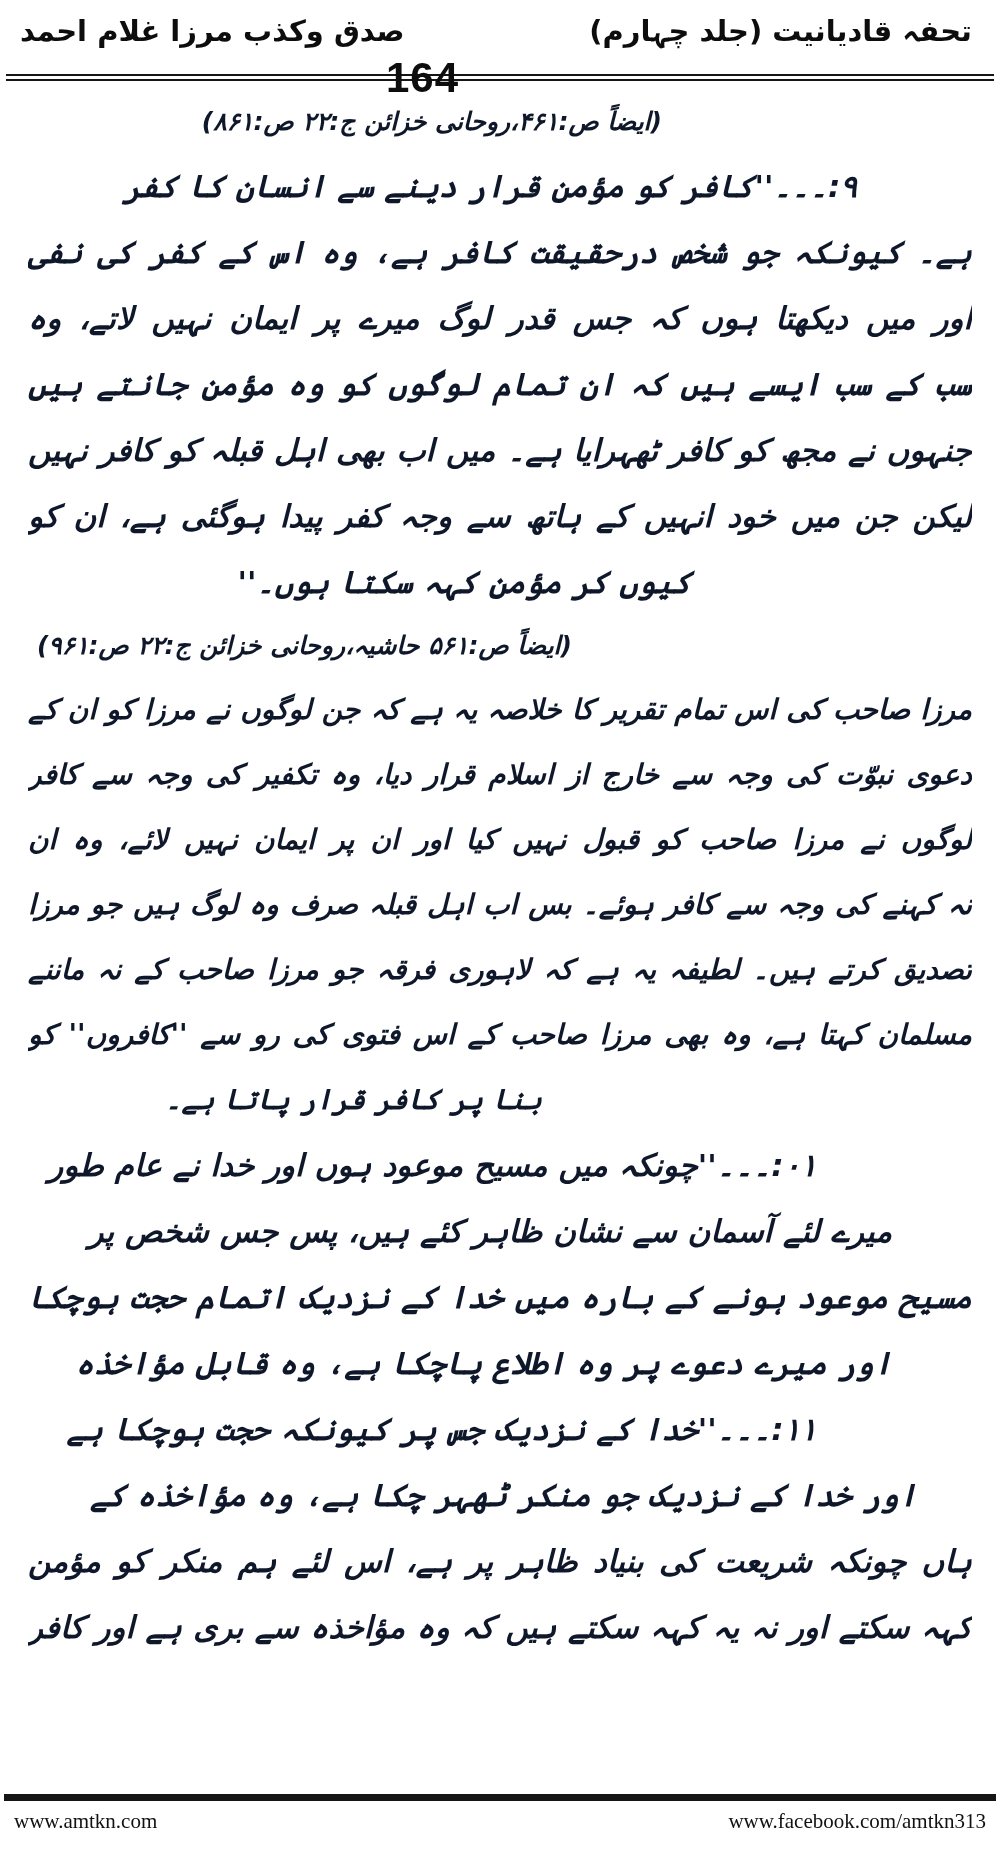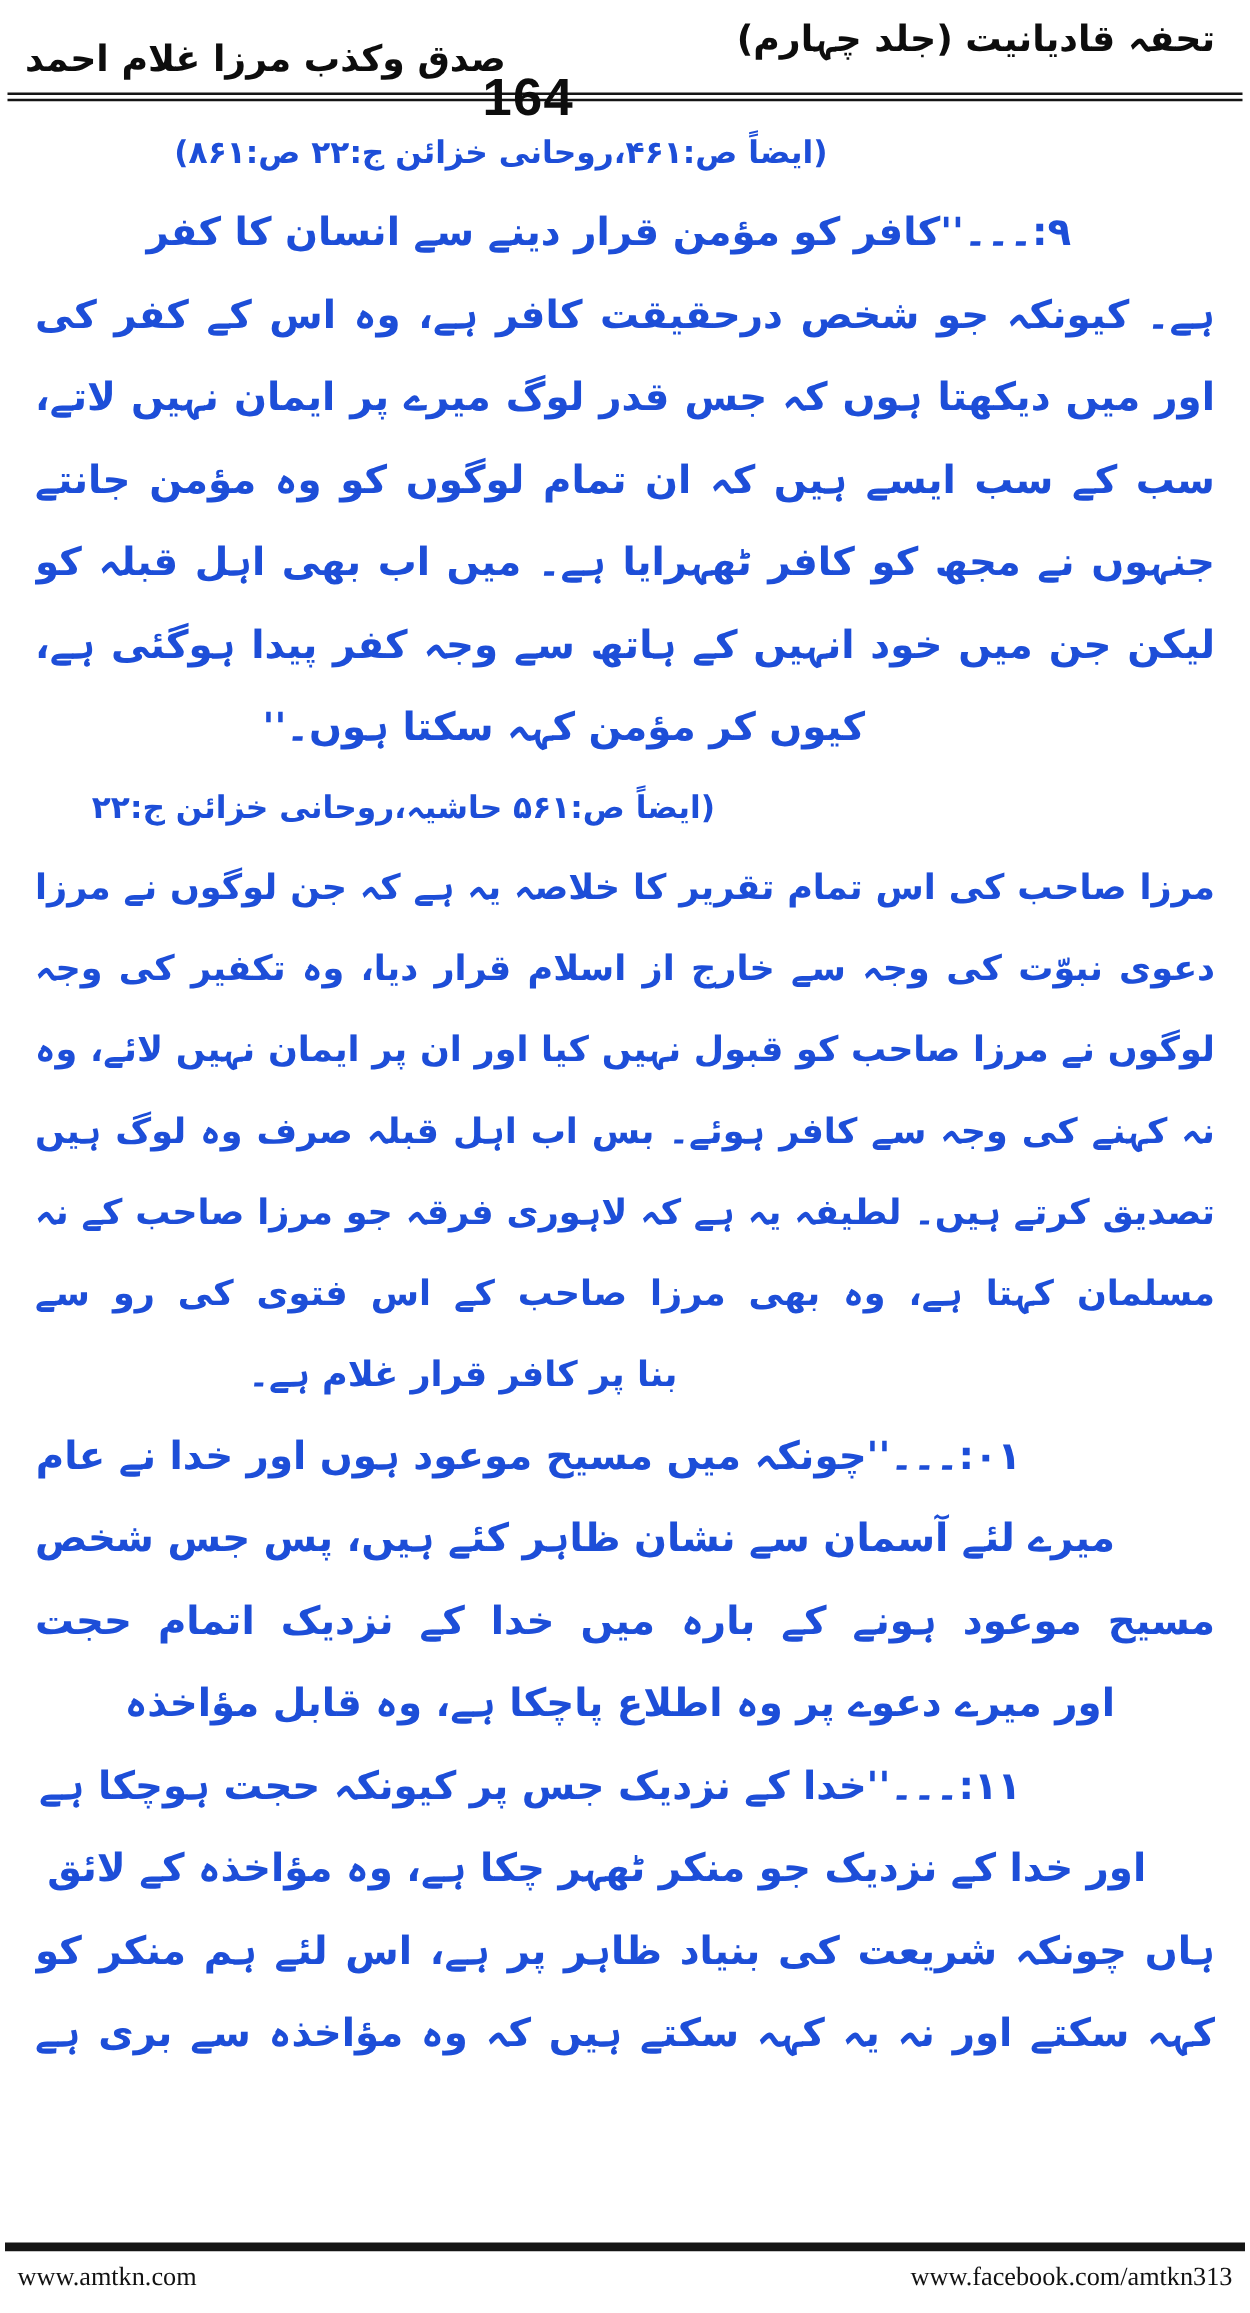--- a/index.html
+++ b/index.html
@@ -10,30 +10,30 @@
     color:#0d0d0d;
     display:flex;flex-direction:column;
     overflow:hidden;
     box-sizing:border-box;
   }
   
   .hdr{position:relative;height:74px;flex:0 0 auto;}
   .urdu{font-family:"DejaVu Sans",sans-serif;direction:rtl;}
   .hdr-title{position:absolute;top:14px;font-size:29px;font-weight:700;white-space:nowrap;}
   .hdr-title.right{right:28px;}
-  .hdr-title.left{left:20px;margin-top:16px;}
+  .hdr-title.left{left:20px;}
   .hdr-pageno{
     position:absolute;left:386px;top:6px;
     font-family:"Liberation Sans",sans-serif;
     font-weight:700;font-size:42px;letter-spacing:1px;margin-top:48px;
   }
   .rule-double{height:3px;border-top:2px solid #151515;border-bottom:2px solid #151515;margin:0 6px;flex:0 0 auto;}
   
   .body-text{padding:0 28px;flex:0 0 auto;}
-  .ln{overflow:hidden;color:#1d4ed8;text-align:right;}
+  .ln{overflow:hidden;color:#0f172a;text-align:right;font-style:italic;}
   .q  {font-size:31px;font-weight:700;height:66px;line-height:66px;}
   .c  {font-size:28px;font-weight:700;height:65px;line-height:65px;}
   .ref{font-size:25px;font-weight:700;height:62px;line-height:62px;}
   .just{text-align:justify;text-align-last:justify;}
   .ref1{padding-right:310px;margin-top:10px;}
   .ref2{padding-right:400px;}
   .ref3{padding-right:185px;}
   .ind-q9-open {padding-right:115px;}
   .ind-q9-close{padding-right:280px;}
   .ind-c-last  {padding-right:430px;}
@@ -78,21 +78,21 @@
     <div class="ln q ind-q9-close">کیوں کر مؤمن کہہ سکتا ہوں۔''</div>
 
     <div class="ln ref ref2">(ایضاً ص:۵۶۱ حاشیہ،روحانی خزائن ج:۲۲ ص:۹۶۱)</div>
 
     <div class="ln c just">مرزا صاحب کی اس تمام تقریر کا خلاصہ یہ ہے کہ جن لوگوں نے مرزا کو ان کے</div>
     <div class="ln c just">دعوی نبوّت کی وجہ سے خارج از اسلام قرار دیا، وہ تکفیر کی وجہ سے کافر ہوئے۔ اور جن</div>
     <div class="ln c just">لوگوں نے مرزا صاحب کو قبول نہیں کیا اور ان پر ایمان نہیں لائے، وہ ان ''کافروں'' کو کافر</div>
     <div class="ln c just">نہ کہنے کی وجہ سے کافر ہوئے۔ بس اب اہل قبلہ صرف وہ لوگ ہیں جو مرزا صاحب کی</div>
     <div class="ln c just">تصدیق کرتے ہیں۔ لطیفہ یہ ہے کہ لاہوری فرقہ جو مرزا صاحب کے نہ ماننے والوں کو</div>
     <div class="ln c just">مسلمان کہتا ہے، وہ بھی مرزا صاحب کے اس فتوی کی رو سے ''کافروں'' کو مسلمان سمجھنے کی</div>
-    <div class="ln c ind-c-last">بنا پر کافر قرار غلام ہے۔</div>
+    <div class="ln c ind-c-last">بنا پر کافر قرار پاتا ہے۔</div>
 
     <div class="ln q ind-q10-open">۰۱:۔۔۔''چونکہ میں مسیح موعود ہوں اور خدا نے عام طور پر</div>
     <div class="ln q ind-q10-mid">میرے لئے آسمان سے نشان ظاہر کئے ہیں، پس جس شخص پر میرے</div>
     <div class="ln q just">مسیح موعود ہونے کے بارہ میں خدا کے نزدیک اتمام حجت ہوچکا ہے</div>
     <div class="ln q ind-q10-mid">اور میرے دعوے پر وہ اطلاع پاچکا ہے، وہ قابل مؤاخذہ ہوگا۔''</div>
 
 
     <div class="ln q ind-q11-open">۱۱:۔۔۔''خدا کے نزدیک جس پر کیونکہ حجت ہوچکا ہے</div>
     <div class="ln q ind-q11-mid">اور خدا کے نزدیک جو منکر ٹھہر چکا ہے، وہ مؤاخذہ کے لائق ہوگا۔</div>
     <div class="ln q just">ہاں چونکہ شریعت کی بنیاد ظاہر پر ہے، اس لئے ہم منکر کو مؤمن نہیں</div>

